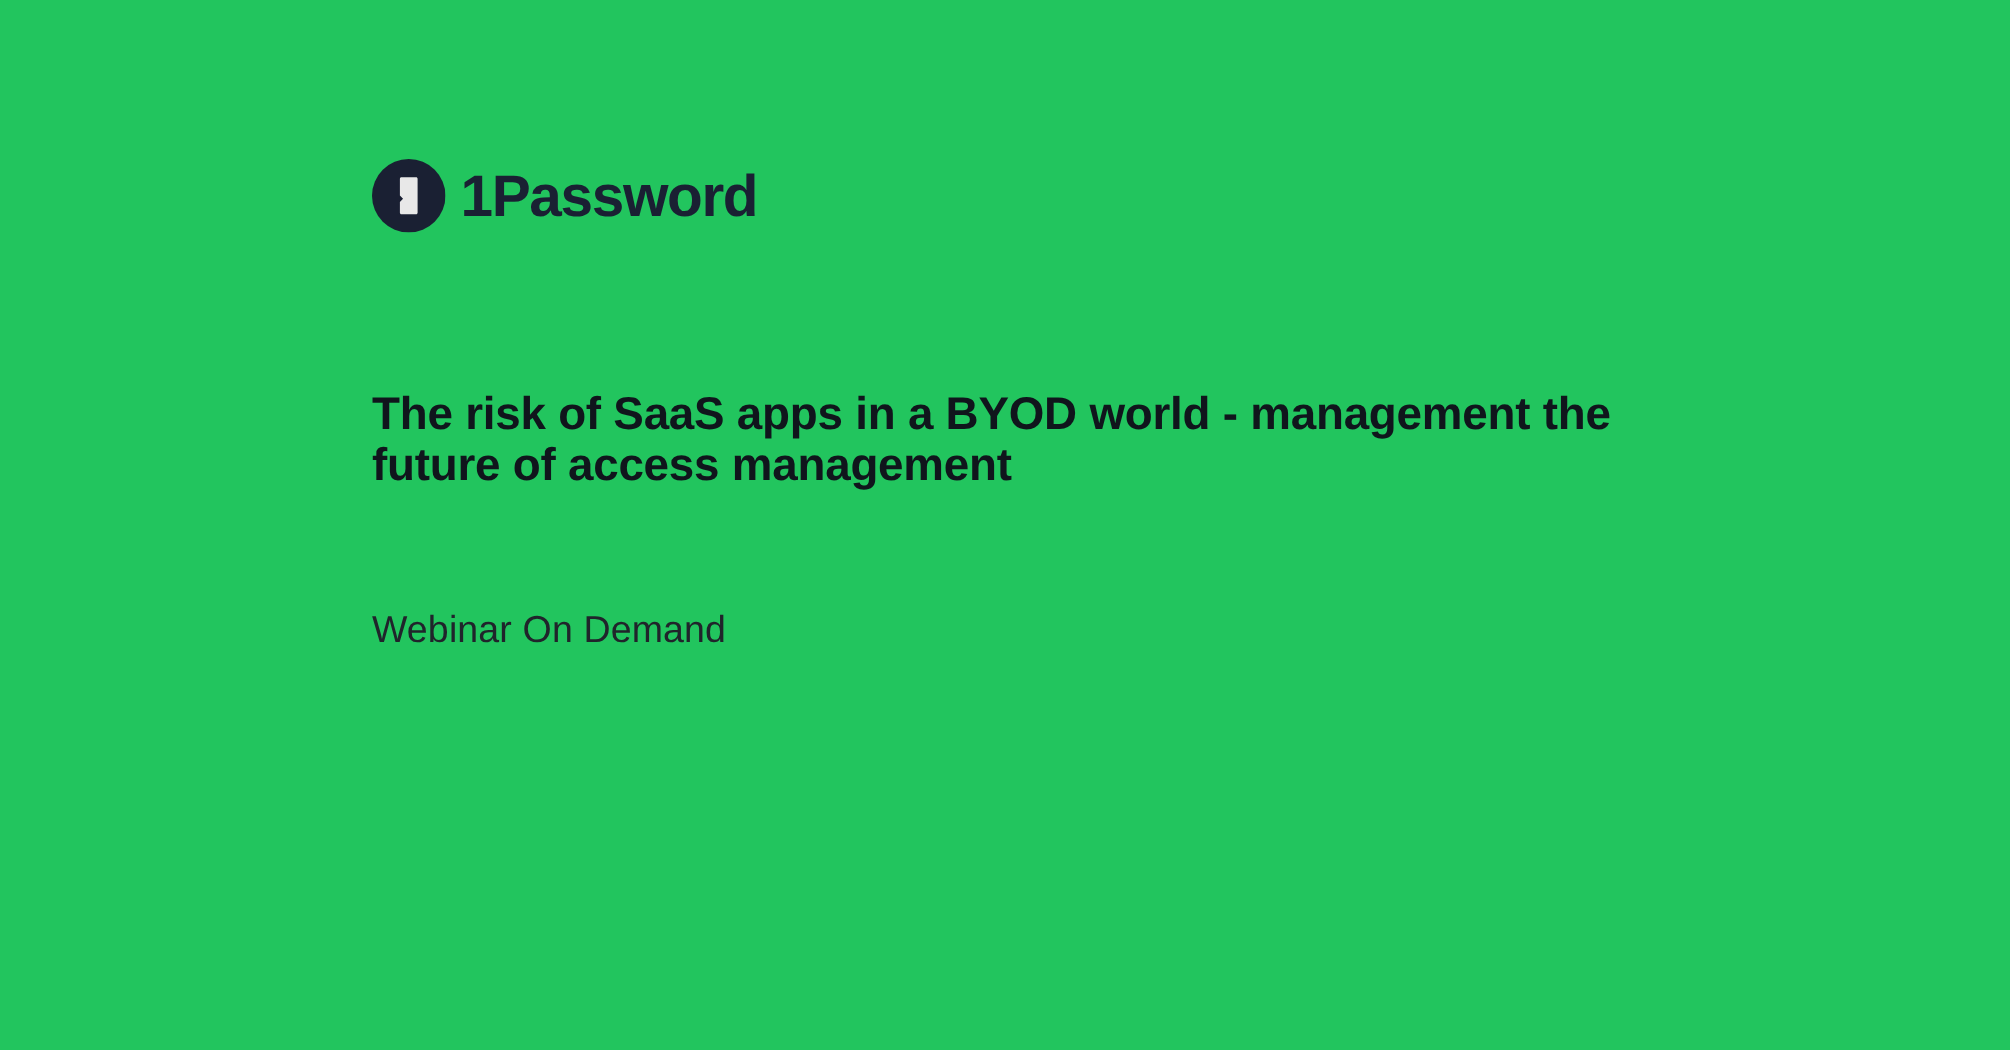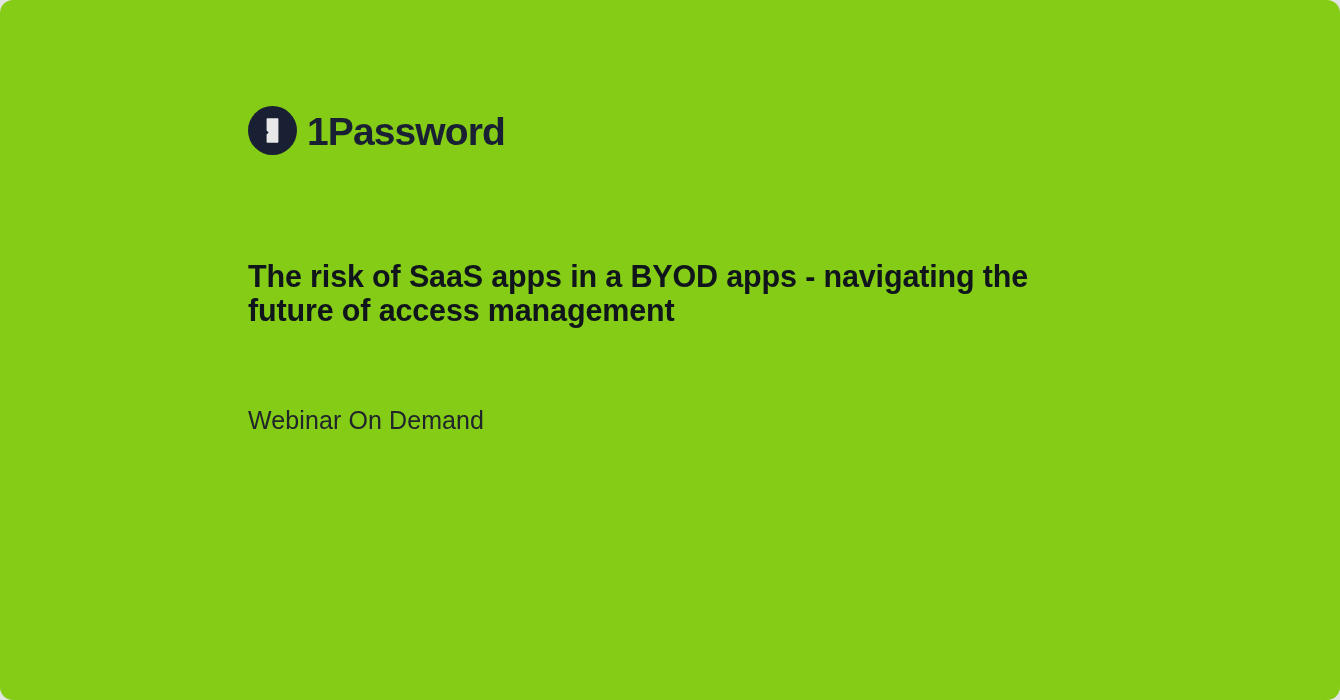--- a/index.html
+++ b/index.html
@@ -11,22 +11,21 @@
     height: 700px;
     background: #e3e4e4;
     font-family: "Liberation Sans", sans-serif;
     overflow: hidden;
     position: relative;
   }
 
   .page {
     position: absolute;
     inset: 0;
-    background: #84cc16;
-    border-radius: 13px;
+    background: #22c55e;
   }
 
   
   .brand {
     position: absolute;
     left: 248px;
     top: 106px;
     display: flex;
     align-items: center;
     gap: 10px;
@@ -87,17 +86,17 @@
 <div class="page">
 
   <div class="brand">
     <svg class="brand-mark" viewBox="0 0 49 49" aria-hidden="true">
       <circle cx="24.5" cy="24.5" r="24.5" fill="#1a2033"></circle>
       <path d="M19.6 12.2h9.8c0.55 0 1 0.45 1 1v22.6c0 0.55-0.45 1-1 1h-9.8c-0.55 0-1-0.45-1-1v-7.2l2.1-2.1-2.1-2.1v-11.2c0-0.55 0.45-1 1-1z" fill="#e8e8e8"></path>
     </svg>
     <span class="brand-wordmark">1Password</span>
   </div>
 
-  <h1 class="headline">The risk of SaaS apps in a BYOD apps - navigating the future of access management</h1>
+  <h1 class="headline">The risk of SaaS apps in a BYOD world - management the future of access management</h1>
 
   <p class="subtitle">Webinar On Demand</p>
 
 </div>
 
 </body></html>

